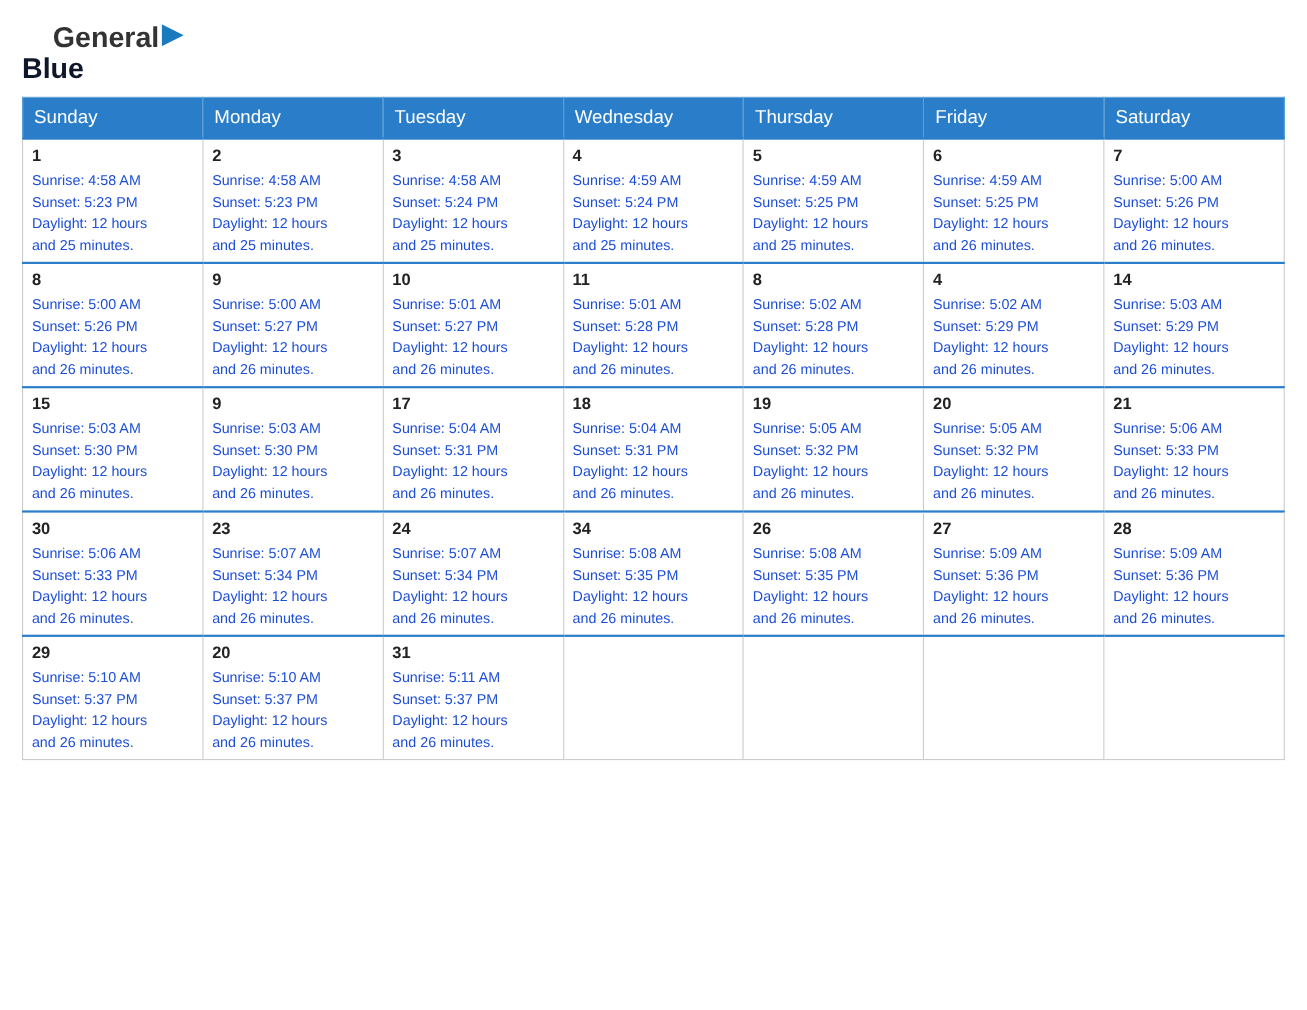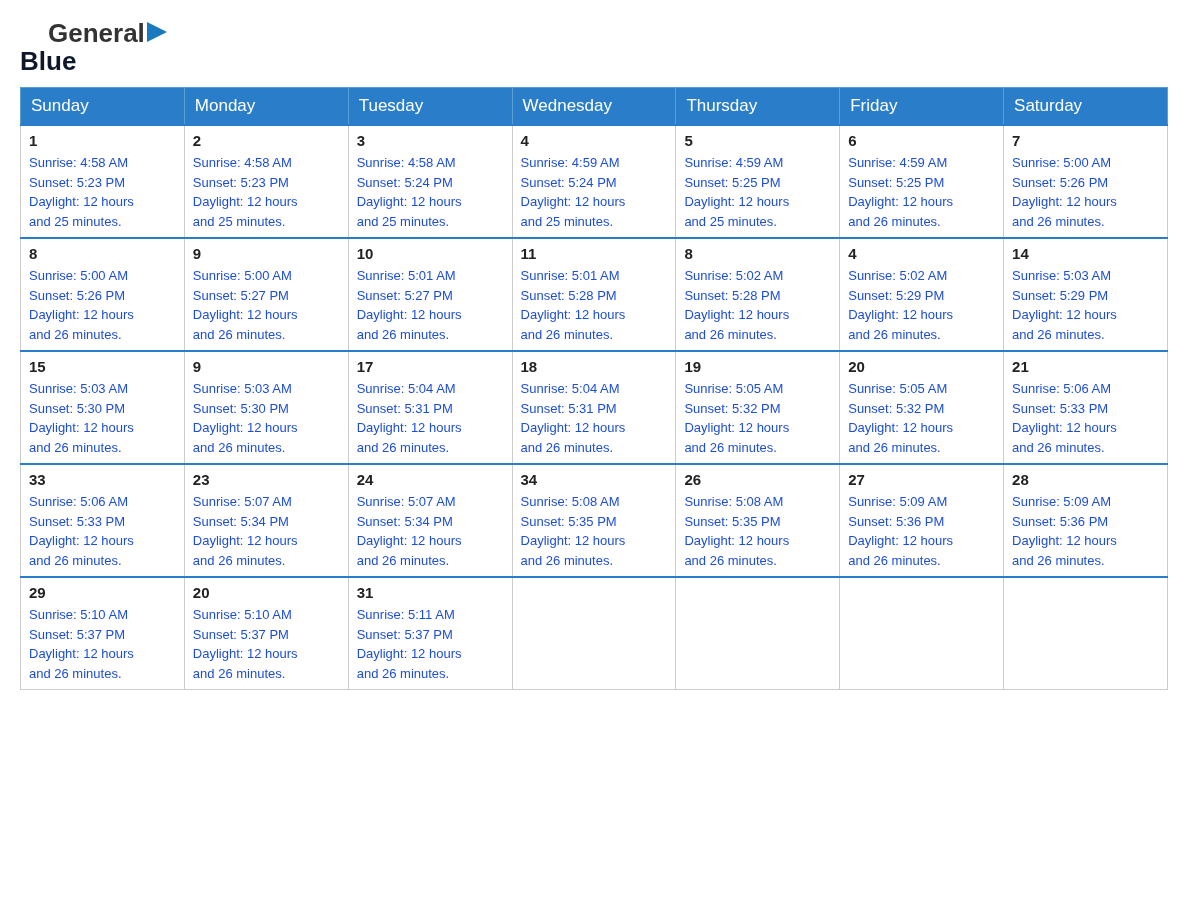--- a/index.html
+++ b/index.html
@@ -318,21 +318,21 @@
         <div class="day-info">
           Sunrise: 5:06 AM<br>
           Sunset: 5:33 PM<br>
           Daylight: 12 hours<br>
           and 26 minutes.
         </div>
       </td>
       </tr>
       <tr class="week-row row-border-top">
         <td>
-        <span class="day-num">33</span>
+        <span class="day-num">30</span>
         <div class="day-info">
           Sunrise: 5:06 AM<br>
           Sunset: 5:33 PM<br>
           Daylight: 12 hours<br>
           and 26 minutes.
         </div>
       </td>
         <td>
         <span class="day-num">23</span>
         <div class="day-info">

